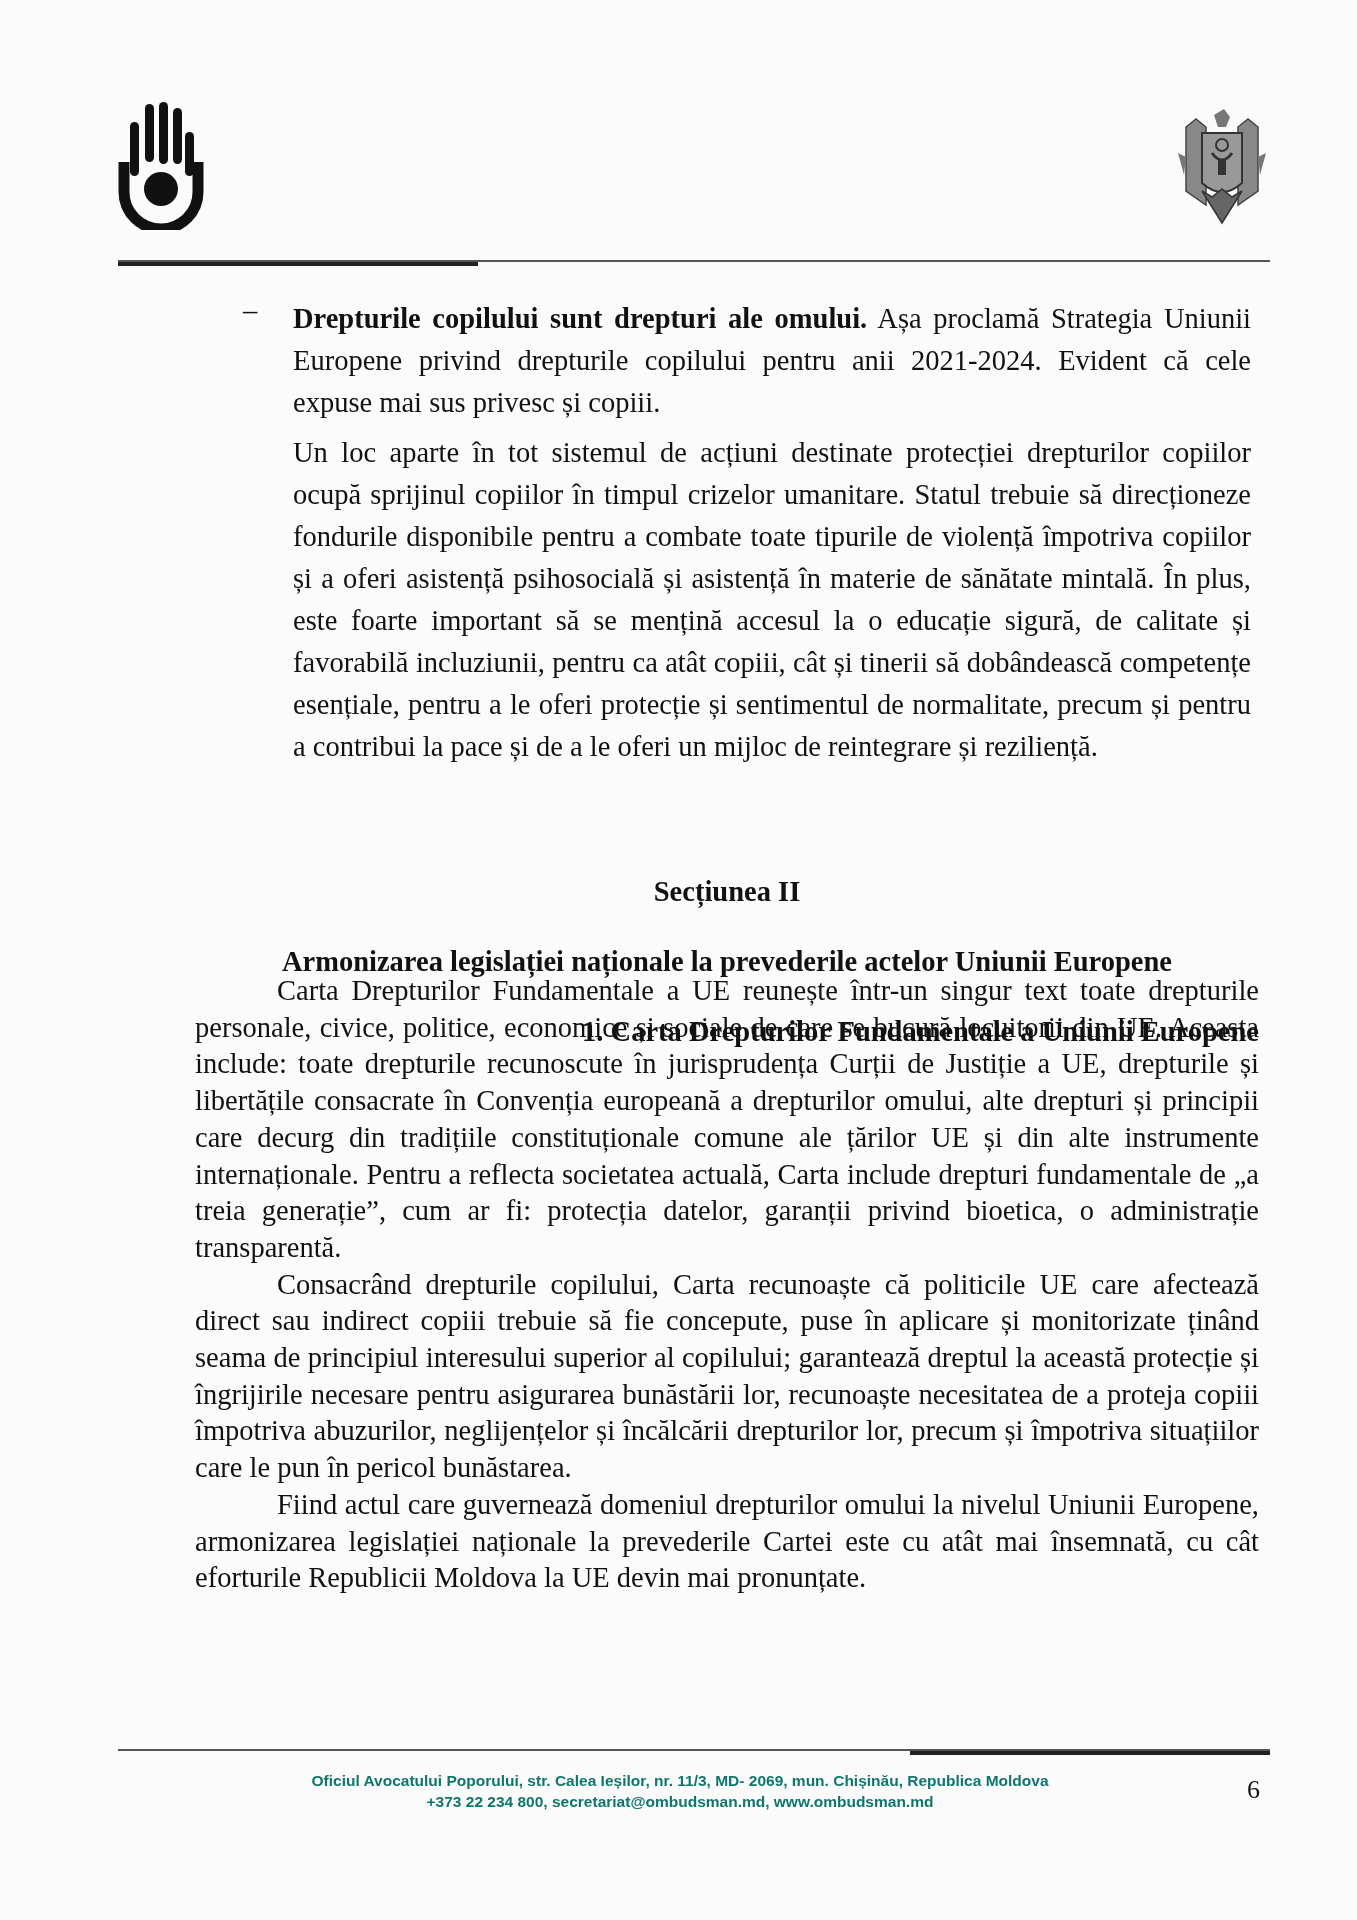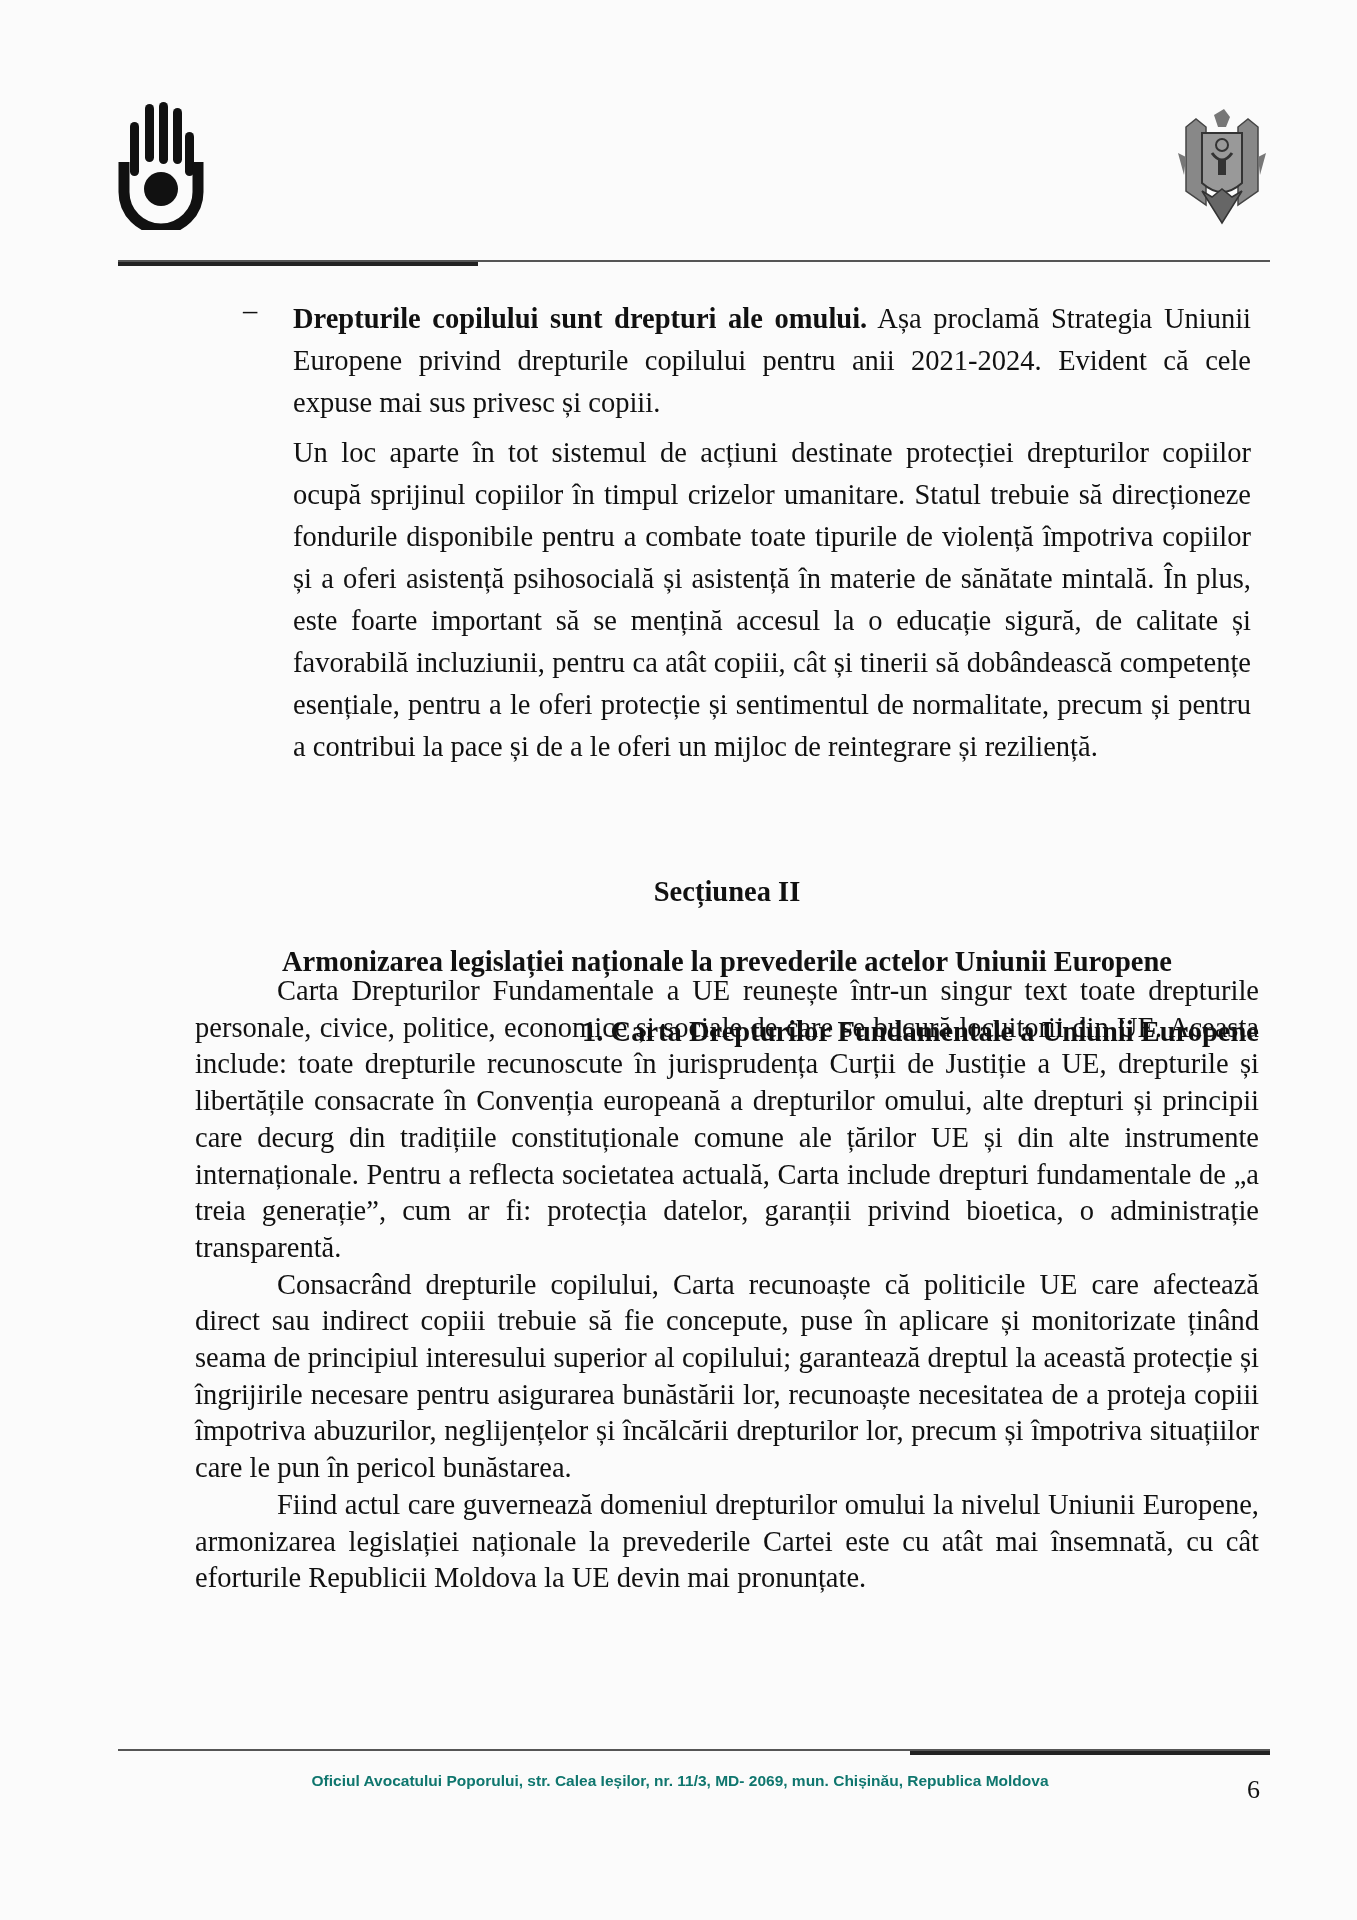--- a/index.html
+++ b/index.html
@@ -95,14 +95,15 @@
   <p>Carta Drepturilor Fundamentale a UE reunește într-un singur text toate drepturile personale, civice, politice, economice și sociale de care se bucură locuitorii din UE. Aceasta include: toate drepturile recunoscute în jurisprudența Curții de Justiție a UE, drepturile și libertățile consacrate în Convenția europeană a drepturilor omului, alte drepturi și principii care decurg din tradițiile constituționale comune ale țărilor UE și din alte instrumente internaționale. Pentru a reflecta societatea actuală, Carta include drepturi fundamentale de „a treia generație”, cum ar fi: protecția datelor, garanții privind bioetica, o administrație transparentă.</p>
   <p>Consacrând drepturile copilului, Carta recunoaște că politicile UE care afectează direct sau indirect copiii trebuie să fie concepute, puse în aplicare și monitorizate ținând seama de principiul interesului superior al copilului; garantează dreptul la această protecție și îngrijirile necesare pentru asigurarea bunăstării lor, recunoaște necesitatea de a proteja copiii împotriva abuzurilor, neglijențelor și încălcării drepturilor lor, precum și împotriva situațiilor care le pun în pericol bunăstarea.</p>
   <p>Fiind actul care guvernează domeniul drepturilor omului la nivelul Uniunii Europene, armonizarea legislației naționale la prevederile Cartei este cu atât mai însemnată, cu cât eforturile Republicii Moldova la UE devin mai pronunțate.</p>
 </div>
 
 <div class="ftr-rule-thin"></div>
 <div class="ftr-rule-thick"></div>
 
 <div class="footer-address">
   <div>Oficiul Avocatului Poporului, str. Calea Ieșilor, nr. 11/3, MD- 2069, mun. Chișinău, Republica Moldova</div>
+  <div>+373 22 234 800, secretariat@ombudsman.md, www.ombudsman.md</div>
 </div>
 <div class="page-number">6</div>
 
 </body></html>

